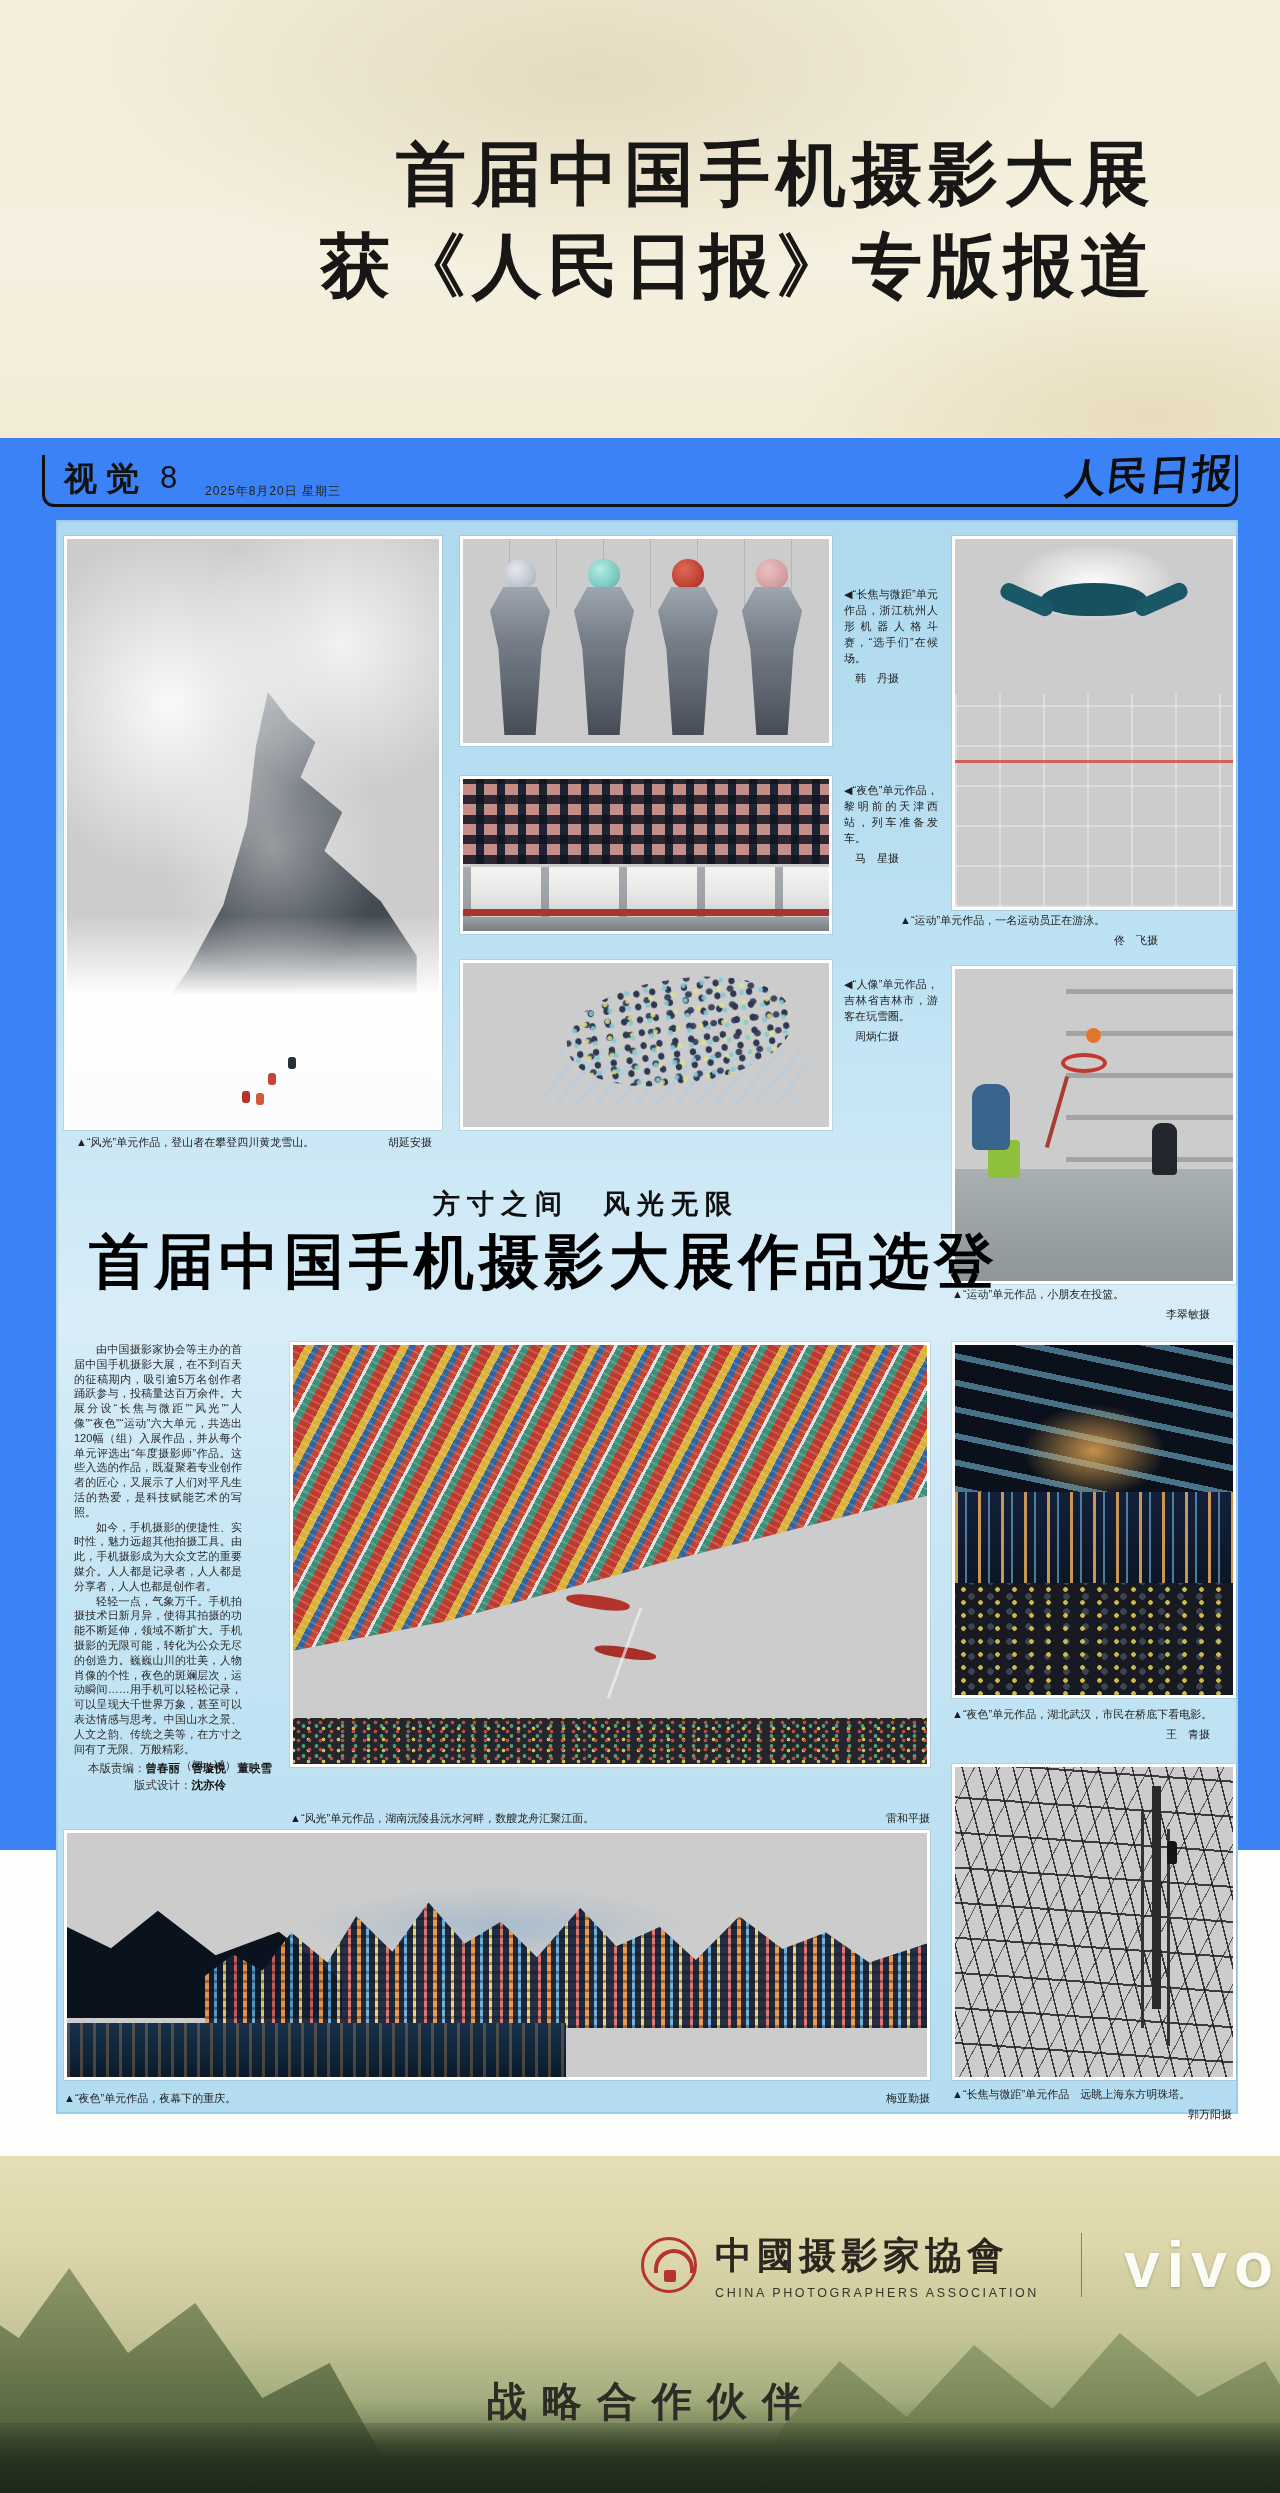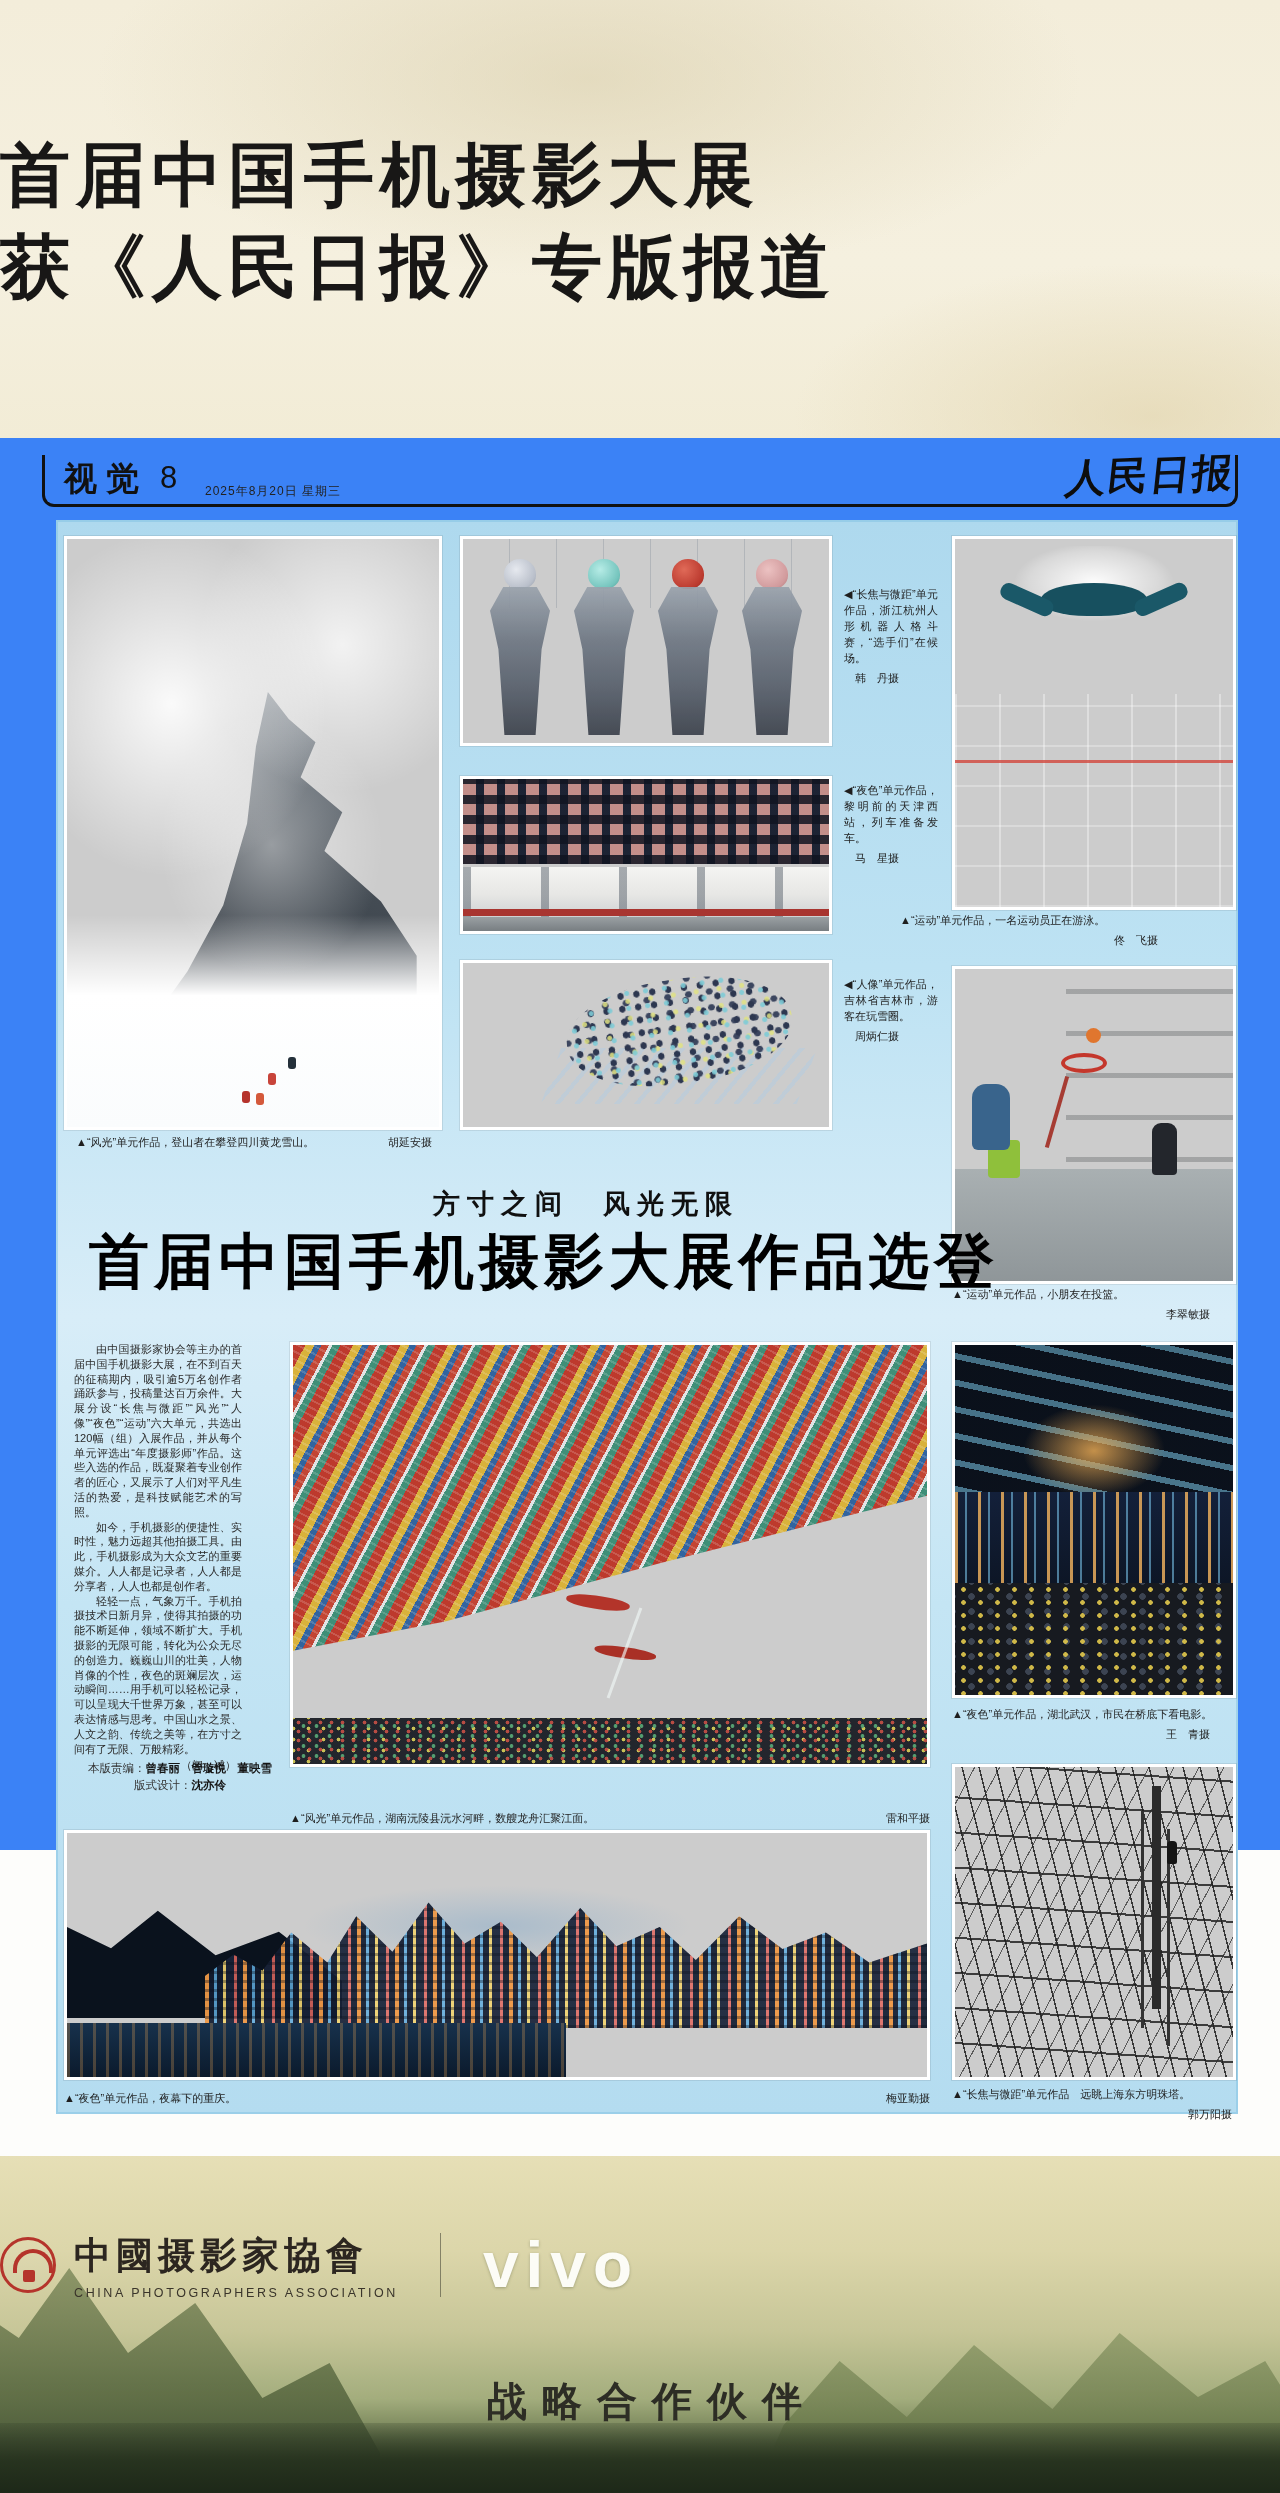--- a/index.html
+++ b/index.html
@@ -6,22 +6,22 @@
   html,body { width:1280px; }
   body { font-family:"Liberation Sans","DejaVu Sans",sans-serif; background:#fff; }
   .stage { position:relative; width:1280px; height:2493px; overflow:hidden; background:#fdfdfb; }
 
   
   .poster-top { position:absolute; left:0; top:0; width:1280px; height:438px;
     background:
       radial-gradient(55% 65% at 46% 18%, rgba(215,204,168,.55), rgba(215,204,168,0) 70%),
       radial-gradient(40% 50% at 90% 95%, rgba(224,210,170,.6), rgba(224,210,170,0) 70%),
       linear-gradient(180deg,#f3eddA 0%, #f5f0df 60%, #f2ecd6 100%); }
-  .poster-title { position:absolute; left:0; width:1156px; text-align:left;
-    font-weight:900; font-size:70px; line-height:1; color:#181716; letter-spacing:6px; }
+  .poster-title { position:absolute; left:0; width:1156px; text-align:right;
+    font-weight:900; font-size:70px; line-height:1; color:#181716; letter-spacing:6px;font-family:Liberation Serif, serif; }
   .poster-title.l1 { top:140px; }
   .poster-title.l2 { top:232px; }
 
   
   .paper { position:absolute; left:0; top:438px; width:1280px; height:1412px; background:#3b82f6; }
   .header-frame { position:absolute; left:42px; top:17px; width:1196px; height:52px;
     border-left:3px solid #111; border-right:3px solid #111; border-bottom:3px solid #111;
     border-radius:0 0 12px 12px; }
   .sec-name { position:absolute; left:64px; top:19px; font-size:33px; font-weight:700;
     letter-spacing:9px; color:#111; }
@@ -222,21 +222,21 @@
   .fm-left { left:-40px; bottom:-10px; width:420px; height:250px;
     background:linear-gradient(180deg,#8a9465 0%, #5b6a42 55%, #3a4830 100%);
     clip-path:polygon(0 100%,0 18%,14% 34%,26% 6%,40% 40%,56% 20%,72% 58%,88% 44%,100% 80%,100% 100%); opacity:.9; }
   .fm-right { right:-30px; bottom:-8px; width:560px; height:200px;
     background:linear-gradient(180deg,#99a471 0%, #6d7c4e 60%, #465435 100%);
     clip-path:polygon(0 100%,6% 62%,16% 30%,28% 58%,40% 22%,54% 54%,66% 16%,80% 48%,92% 30%,100% 66%,100% 100%); opacity:.85; }
   .fm-front { left:0; bottom:0; width:1280px; height:70px;
     background:linear-gradient(180deg, rgba(40,52,34,.2) 0%, #27331f 55%, #1d2818 100%); }
 
   .logos-row { position:absolute; left:0; top:72px; width:1280px; display:flex;
-    justify-content:flex-start; align-items:center; gap:42px; }
+    justify-content:flex-end; align-items:center; gap:42px; }
   .cpa { display:flex; align-items:center; gap:18px; }
   .cpa-seal { width:56px; height:56px; border:3px solid #b5342b; border-radius:50%;
     position:relative; background:rgba(255,255,255,.06); }
   .cpa-seal::before { content:""; position:absolute; left:10px; top:9px; width:32px; height:20px;
     border:4px solid #b5342b; border-bottom:none; border-radius:20px 20px 0 0; }
   .cpa-seal::after { content:""; position:absolute; left:20px; bottom:8px; width:12px; height:12px;
     background:#b5342b; border-radius:2px; }
   .cpa-cn { font-family:"Liberation Serif","DejaVu Serif",serif; font-weight:700; font-size:37px;
     letter-spacing:5px; color:#2c2620; }
   .cpa-en { font-size:12.5px; letter-spacing:2.6px; color:#3a352b; margin-top:5px; }

